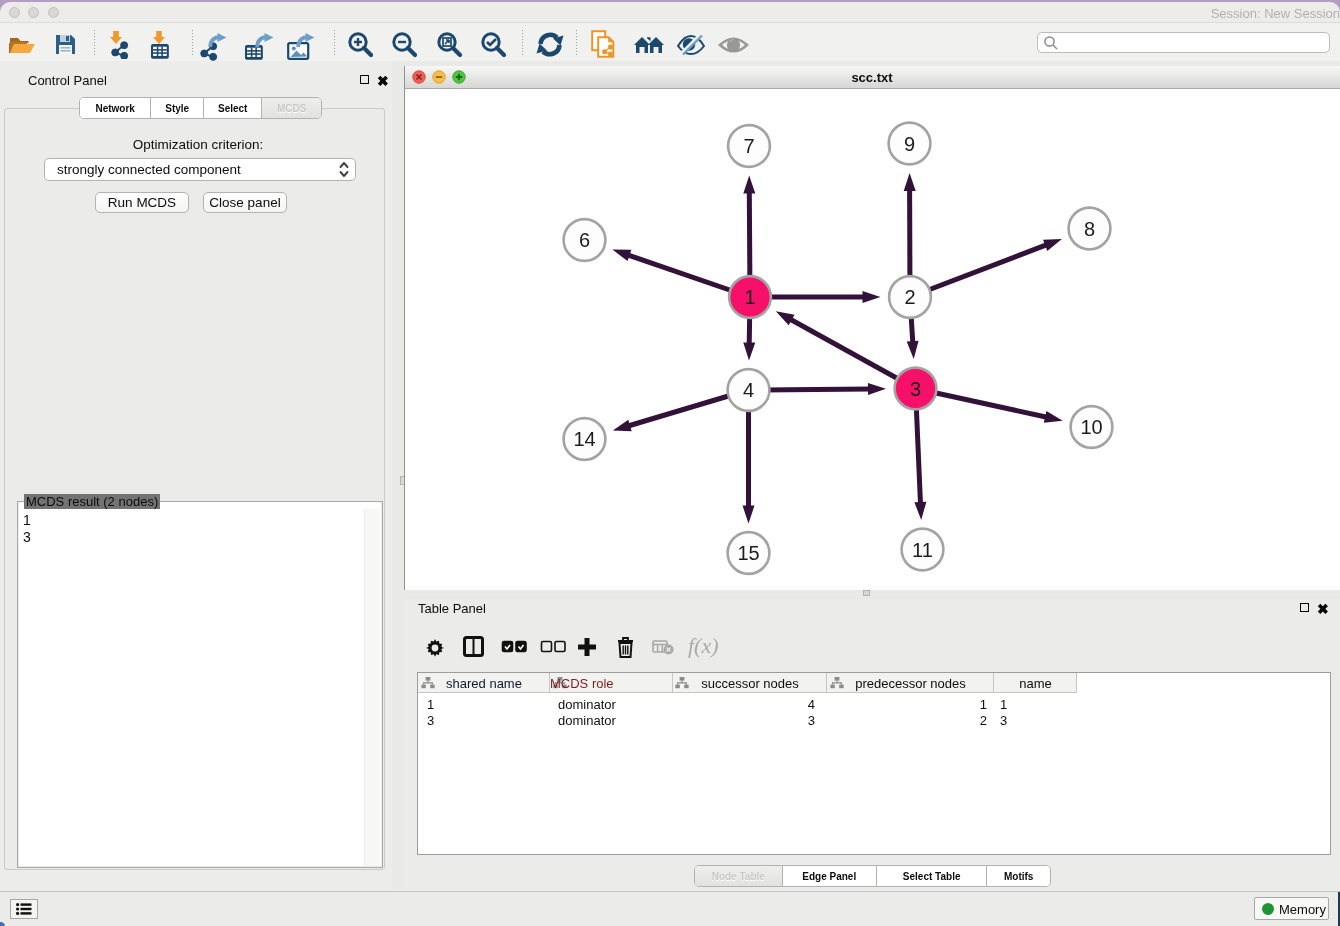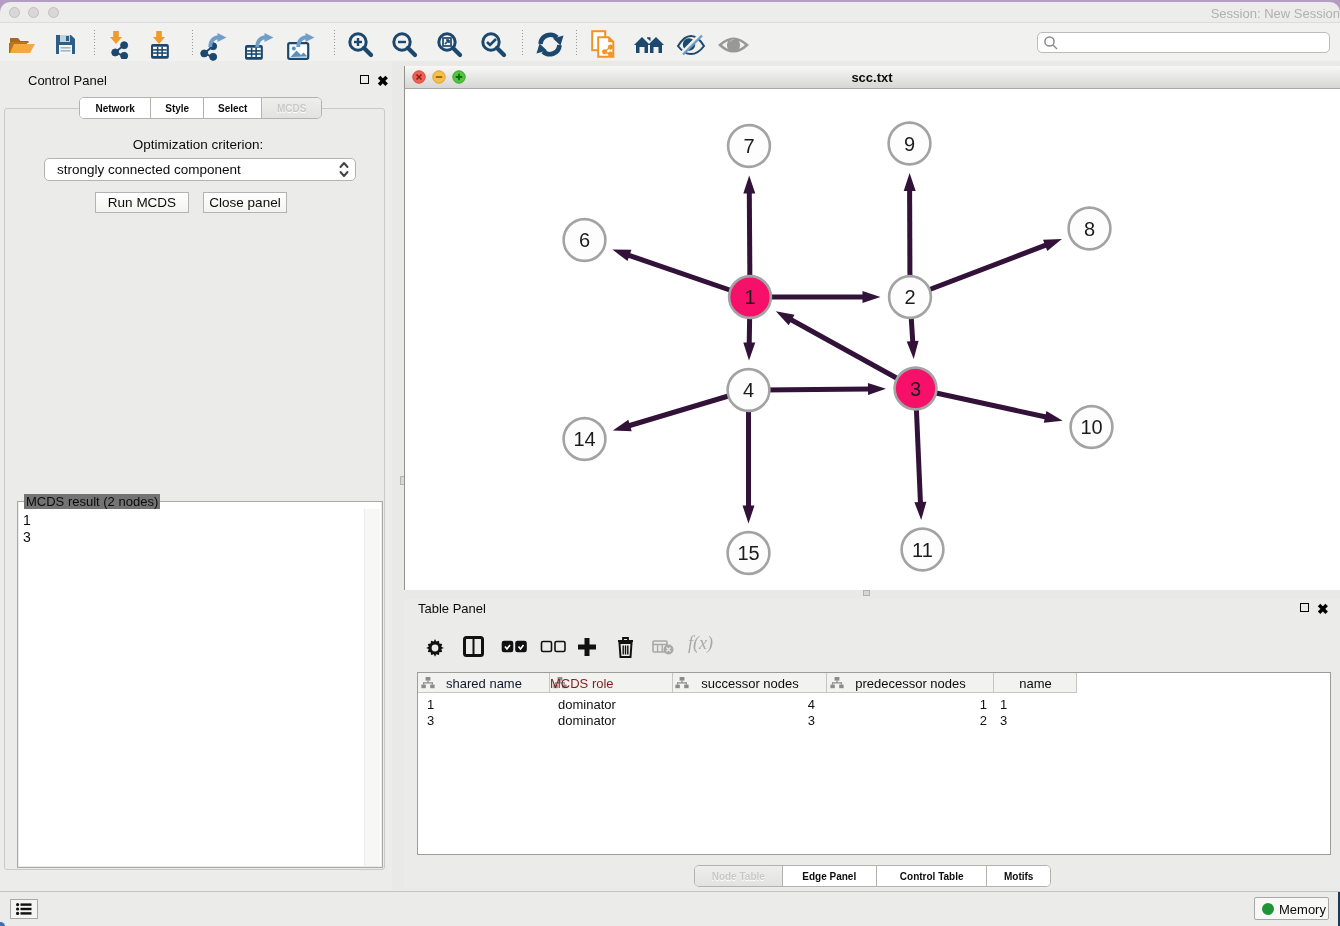--- a/index.html
+++ b/index.html
@@ -7,21 +7,21 @@
 .abs{position:absolute}
 #win{position:absolute;left:0;top:2px;width:1340px;height:924px;background:#ececeb;border-radius:10px 10px 0 0}
 .tl{position:absolute;width:11px;height:11px;border-radius:50%;background:#d9d7d7;border:1px solid #c2c0c0}
 .tsep{position:absolute;top:30px;width:1px;height:25px;background-image:linear-gradient(to bottom,#9a9a9a 1px,transparent 1px);background-size:1px 3px}
 .sqicon{position:absolute;width:9px;height:9px;border:1.5px solid #000}
 .xl{position:absolute;font-weight:bold;color:#000}
 .tabs{position:absolute;display:flex;height:22px;border:1px solid #b2b2b1;border-radius:5px;overflow:hidden;background:#fff}
 .tab{height:100%;display:flex;align-items:center;justify-content:center;font-size:10px;font-weight:bold;color:#0c0c0c;background:#fff;border-right:1px solid #b2b2b1}
 .tab:last-child{border-right:none}
 .tab.gray{background:linear-gradient(#eeeeed,#e2e2e1);color:#c8c8c7;text-shadow:0 1px 0 #ffffff}
-.btn{position:absolute;background:linear-gradient(#ffffff,#f3f3f2);border:1px solid #b3b3b2;border-radius:0;font-size:13.5px;color:#0c0c0c;display:flex;align-items:center;justify-content:center}
+.btn{position:absolute;background:linear-gradient(#ffffff,#f3f3f2);border:1px solid #b3b3b2;border-radius:5px;font-size:13.5px;color:#0c0c0c;display:flex;align-items:center;justify-content:center}
 .txt{position:absolute;white-space:nowrap}
 </style></head><body>
 <div id="win"></div>
 <div class="tl" style="left:9px;top:7px"></div>
 <div class="tl" style="left:28px;top:7px"></div>
 <div class="tl" style="left:48px;top:7px"></div>
 <div class="txt" style="left:0;top:6px;width:1340px;text-align:right;color:#b2b0b0">Session: New Session</div>
 <div class="abs" style="left:0;top:22px;width:1340px;height:40px;background:#f1f1f0;border-bottom:1px solid #cfcfce"></div>
 <div class="abs" style="left:0;top:22px;width:1340px;height:1px;background:#dcdcdb"></div>
 <svg class="abs" style="left:9px;top:35px" width="27" height="19" viewBox="0 0 27 19">
@@ -292,21 +292,21 @@
     <path d="M7,4 v-2 h5 v2" stroke="#111" stroke-width="1.8" fill="none"></path>
     <path d="M3.5,7 h12 l-1,14 h-10z" fill="none" stroke="#111" stroke-width="2"></path>
     <path d="M7.2,9.5 v9 M9.5,9.5 v9 M11.8,9.5 v9" stroke="#111" stroke-width="1.4"></path>
   </svg>
 <svg class="abs" style="left:652px;top:640px" width="22" height="15" viewBox="0 0 22 15">
     <rect x="1" y="1" width="14" height="11" rx="1" fill="none" stroke="#a8a8a7" stroke-width="1.6"></rect>
     <path d="M1,4.5 h14 M5.6,4.5 v7.5 M10.2,4.5 v7.5" stroke="#a8a8a7" stroke-width="1.4"></path>
     <circle cx="16.5" cy="9.5" r="5" fill="#a8a8a7"></circle>
     <path d="M14.5,7.5 l4,4 M18.5,7.5 l-4,4" stroke="#ebebea" stroke-width="1.4"></path>
   </svg>
-<div class="txt" style="left:688px;top:633px;font-family:'Liberation Serif',serif;font-style:italic;font-size:18px;color:#a9a9a8">f(x)</div>
+<div class="txt" style="left:688px;top:633px;font-family:'Liberation Serif',serif;font-style:italic;font-size:22px;color:#a9a9a8">f(x)</div>
 <div class="abs" style="left:417px;top:672px;width:914px;height:183px;background:#fff;border:1px solid #9c9c9b"></div>
 <div class="abs" style="left:418px;top:673px;width:659px;height:20px;background:#f2f2f1;border-bottom:1px solid #c6c6c5"></div>
 <div class="abs" style="left:549px;top:673px;width:1px;height:20px;background:#c6c6c5"></div>
 <svg class="abs" style="left:421px;top:677px" width="14" height="12" viewBox="0 0 14 12">
     <rect x="4.6" y="0" width="4.8" height="3.6" fill="#8b8b8a"></rect>
     <rect x="0.4" y="7.6" width="4.4" height="3.6" fill="#8b8b8a"></rect>
     <rect x="9.2" y="7.6" width="4.4" height="3.6" fill="#8b8b8a"></rect>
     <path d="M7,3.6 v2.2 M2.6,7.6 v-1.8 h8.8 v1.8" stroke="#8b8b8a" stroke-width="1.2" fill="none"></path>
   </svg>
 <div class="txt" style="left:418px;top:676px;width:132px;text-align:center;color:#0f172a">shared name</div>
@@ -342,21 +342,21 @@
 <div class="txt" style="left:827px;top:697px;width:160px;text-align:right">1</div>
 <div class="txt" style="left:1000px;top:697px">1</div>
 <div class="txt" style="left:427px;top:713px">3</div>
 <div class="txt" style="left:558px;top:713px">dominator</div>
 <div class="txt" style="left:672px;top:713px;width:143px;text-align:right">3</div>
 <div class="txt" style="left:827px;top:713px;width:160px;text-align:right">2</div>
 <div class="txt" style="left:1000px;top:713px">3</div>
 <div class="tabs" style="left:694px;top:865px;width:357px">
     <div class="tab gray" style="width:88px">Node Table</div>
     <div class="tab" style="width:95px">Edge Panel</div>
-    <div class="tab" style="width:111px">Control Table</div>
+    <div class="tab" style="width:111px">Select Table</div>
     <div class="tab" style="width:63px">Motifs</div>
   </div>
 <div class="abs" style="left:0;top:891px;width:1340px;height:35px;background:#ebebea;border-top:1px solid #c4c4c3"></div>
 <div class="abs" style="left:10px;top:899px;width:28px;height:20px;background:#f5f5f4;border:1px solid #a8a8a7"></div>
 <svg class="abs" style="left:16px;top:903px" width="16" height="12" viewBox="0 0 16 12">
     <g fill="#111">
       <circle cx="1.6" cy="1.6" r="1.6"></circle>
       <circle cx="1.6" cy="6" r="1.6"></circle>
       <circle cx="1.6" cy="10.4" r="1.6"></circle>
       <rect x="4.5" y="0.4" width="11" height="2.4"></rect>

